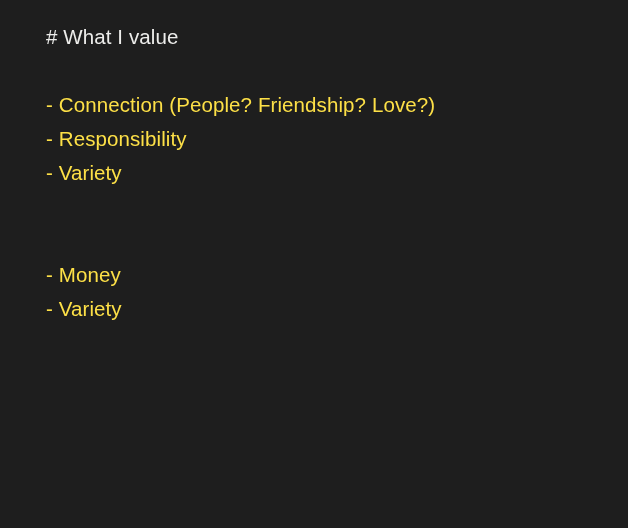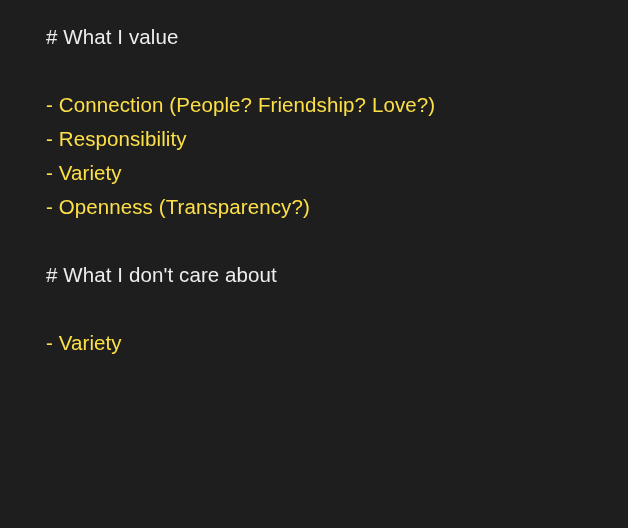--- a/index.html
+++ b/index.html
@@ -51,26 +51,25 @@
 
     <div class="note-line blank"></div>
 
     <div class="note-line bullet-line">- Connection (People? Friendship? Love?)</div>
 
     <div class="note-line bullet-line">- Responsibility</div>
 
 
     <div class="note-line bullet-line">- Variety</div>
 
-    <div class="note-line bullet-line">- Openness (Transparency?)</div>
 
 
     <div class="note-line blank"></div>
 
-    <div class="note-line heading-line"># What I don't care about</div>
 
     <div class="note-line blank"></div>
 
+    <div class="note-line bullet-line">- Money</div>
 
     <div class="note-line bullet-line">- Variety</div>
 
   </div>
 </div>
 
 </body></html>

